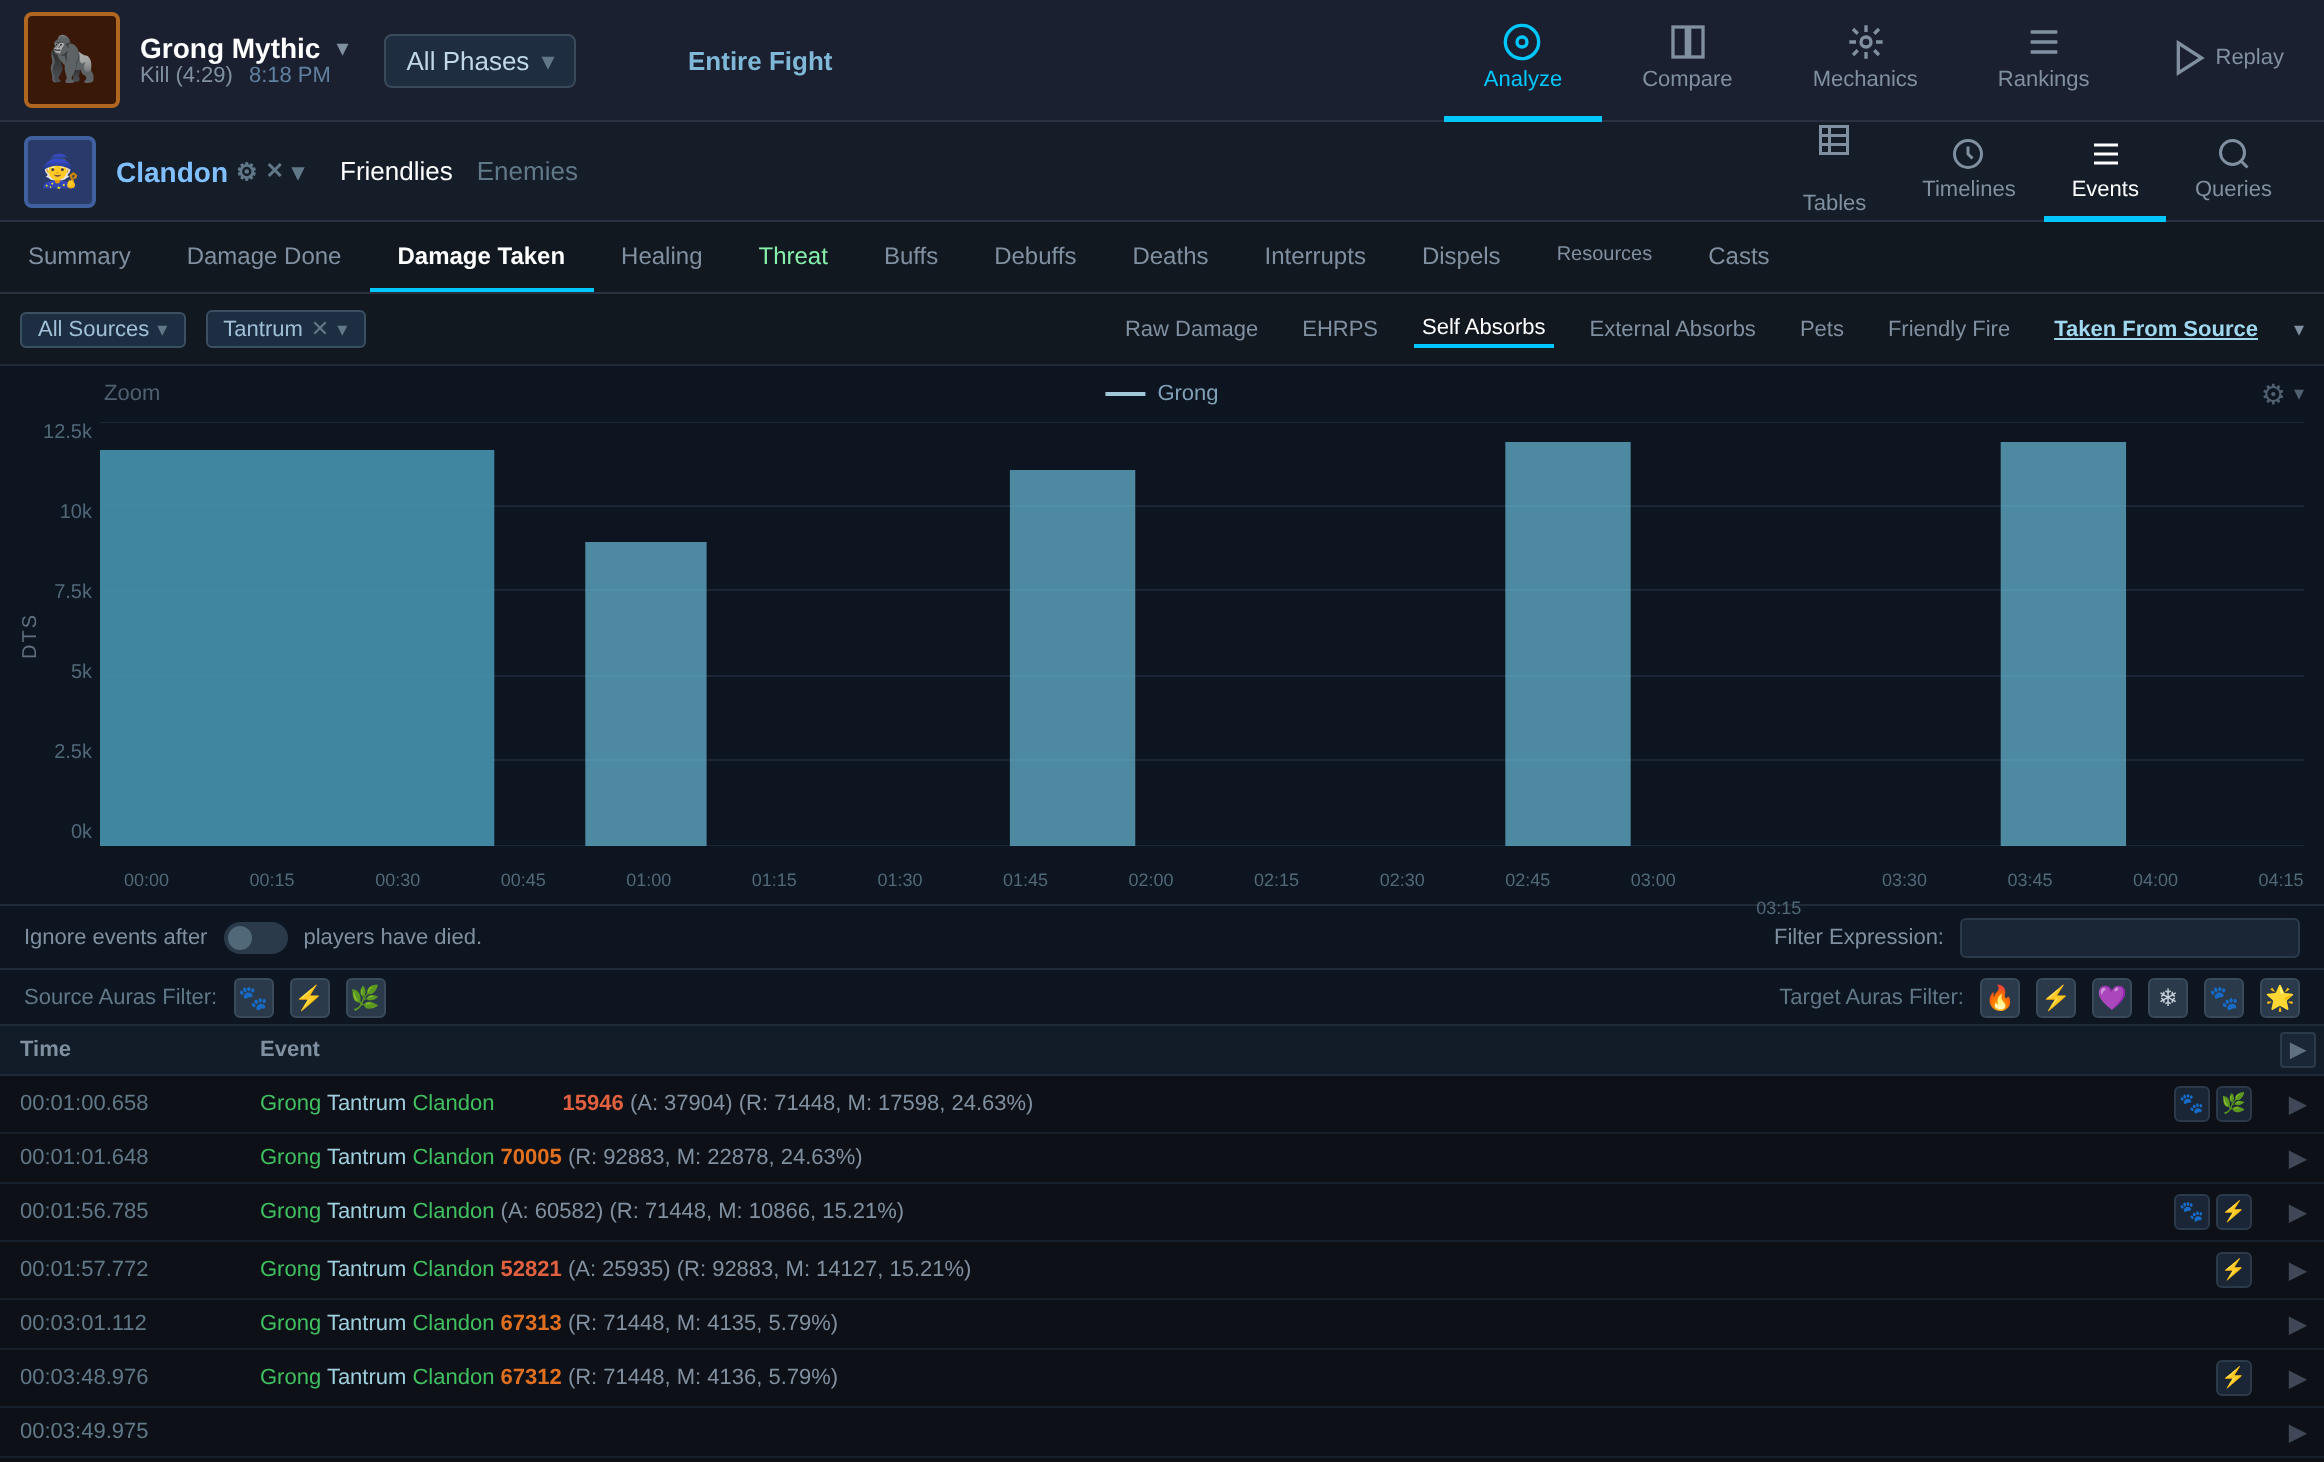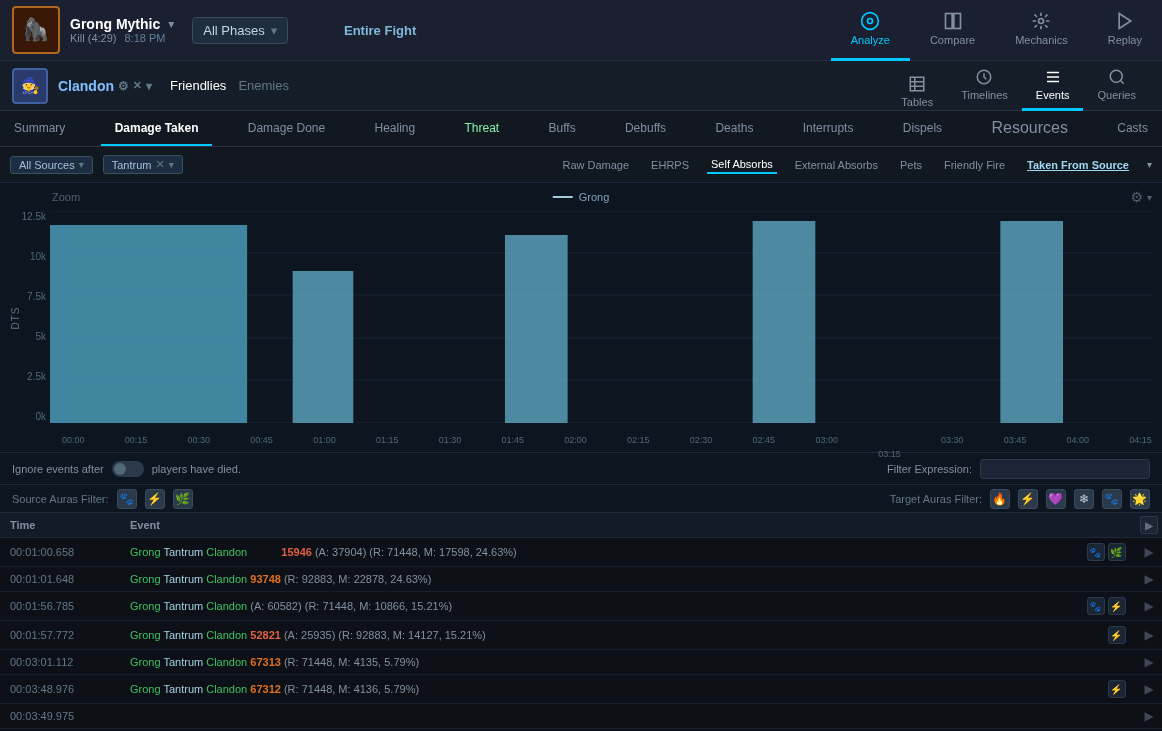--- a/index.html
+++ b/index.html
@@ -47,41 +47,47 @@
     </div>
     <div style="display:flex; flex-direction:column; align-items:center; justify-content:center; padding:0 20px; color:#8090a0; cursor:pointer; gap:3px; border-bottom:3px solid transparent; font-size:11px;">
       <svg width="20" height="20" viewBox="0 0 24 24" fill="none" stroke="#8090a0" stroke-width="2">
           <circle cx="12" cy="12" r="3"></circle>
           <path d="M12 2v4M12 18v4M4.22 4.22l2.83 2.83M16.95 16.95l2.83 2.83M2 12h4M18 12h4M4.22 19.78l2.83-2.83M16.95 7.05l2.83-2.83"></path>
         </svg>
       <span>Mechanics</span>
     </div>
     <div style="display:flex; flex-direction:column; align-items:center; justify-content:center; padding:0 20px; color:#8090a0; cursor:pointer; gap:3px; border-bottom:3px solid transparent; font-size:11px;">
       <svg width="20" height="20" viewBox="0 0 24 24" fill="none" stroke="#8090a0" stroke-width="2">
+          <path d="M4 6h16M4 12h16M4 18h16"></path>
+        </svg>
+      <span>Rankings</span>
+    </div>
+    <div style="display:flex; align-items:center; justify-content:center; padding:0 20px; color:#8090a0; cursor:pointer; gap:3px; border-bottom:3px solid transparent; font-size:11px;">
+      <svg width="20" height="20" viewBox="0 0 24 24" fill="none" stroke="#8090a0" stroke-width="2">
           <polygon points="5,3 19,12 5,21"></polygon>
         </svg>
       <span>Replay</span>
     </div>
   </div>
 </div>
 
 <div style="background:#151d28; height:50px; display:flex; align-items:center; border-bottom:1px solid #2a3040; padding:0 12px; gap:10px;">
   <div style="width:36px; height:36px; background:#2a3a6a; border-radius:4px; border:2px solid #4060a0; display:flex; align-items:center; justify-content:center; font-size:16px;">🧙</div>
   <div style="color:#80c0ff; font-size:14px; font-weight:bold; display:flex; align-items:center; gap:4px;">
     <span>Clandon</span>
     <span style="color:#607888; cursor:pointer; font-size:12px;">⚙</span>
     <span style="color:#607888; cursor:pointer; font-size:11px;">✕</span>
     <span style="color:#607888; cursor:pointer; font-size:12px;">▾</span>
   </div>
   <div style="display:flex; gap:12px; padding-left:8px;">
     <span style="color:#ffffff; cursor:pointer; font-size:13px;">Friendlies</span>
     <span style="color:#607888; cursor:pointer; font-size:13px;">Enemies</span>
   </div>
   <div style="margin-left:auto; display:flex; align-items:stretch; height:50px;">
-    <div style="display:flex; flex-direction:column; align-items:center; justify-content:flex-end; padding:0 14px; color:#8090a0; cursor:pointer; gap:3px; border-bottom:3px solid transparent; font-size:11px;">
+    <div style="display:flex; flex-direction:column; align-items:center; justify-content:space-between; padding:0 14px; color:#8090a0; cursor:pointer; gap:3px; border-bottom:3px solid transparent; font-size:11px;">
       <svg width="18" height="18" viewBox="0 0 24 24" fill="none" stroke="#8090a0" stroke-width="2">
           <rect x="3" y="3" width="18" height="18"></rect>
           <line x1="3" y1="9" x2="21" y2="9"></line>
           <line x1="3" y1="15" x2="21" y2="15"></line>
           <line x1="9" y1="3" x2="9" y2="21"></line>
         </svg>
       <span>Tables</span>
     </div>
     <div style="display:flex; flex-direction:column; align-items:center; justify-content:center; padding:0 14px; color:#8090a0; cursor:pointer; gap:3px; border-bottom:3px solid transparent; font-size:11px;">
       <svg width="18" height="18" viewBox="0 0 24 24" fill="none" stroke="#8090a0" stroke-width="2">
@@ -99,52 +105,52 @@
     <div style="display:flex; flex-direction:column; align-items:center; justify-content:center; padding:0 14px; color:#8090a0; cursor:pointer; gap:3px; border-bottom:3px solid transparent; font-size:11px;">
       <svg width="18" height="18" viewBox="0 0 24 24" fill="none" stroke="#8090a0" stroke-width="2">
           <circle cx="11" cy="11" r="8"></circle>
           <line x1="21" y1="21" x2="16.65" y2="16.65"></line>
         </svg>
       <span>Queries</span>
     </div>
   </div>
 </div>
 
-<div style="background:#111820; display:flex; align-items:stretch; border-bottom:1px solid #2a3040; height:36px;justify-content:space-between;">
+<div style="background:#111820; display:flex; align-items:stretch; border-bottom:1px solid #2a3040; height:36px;">
   <div style="padding:0 14px; display:flex; align-items:center; color:#8090a0; cursor:pointer; font-size:12px; border-bottom:2px solid transparent;">
     <span>Summary</span>
+  </div>
+  <div style="padding:0 14px; display:flex; align-items:center; color:#8090a0; cursor:pointer; font-size:12px; border-bottom:2px solid transparent;">
+    <span>Damage Done</span>
   </div>
   <div style="padding:0 14px; display:flex; align-items:center; color:#ffffff; cursor:pointer; font-size:12px; border-bottom:2px solid #00c8ff; font-weight:bold;">
     <span>Damage Taken</span>
   </div>
   <div style="padding:0 14px; display:flex; align-items:center; color:#8090a0; cursor:pointer; font-size:12px; border-bottom:2px solid transparent;">
-    <span>Damage Done</span>
-  </div>
-  <div style="padding:0 14px; display:flex; align-items:center; color:#8090a0; cursor:pointer; font-size:12px; border-bottom:2px solid transparent;">
     <span>Healing</span>
   </div>
   <div style="padding:0 14px; display:flex; align-items:center; color:#86efac; cursor:pointer; font-size:12px; border-bottom:2px solid transparent;">
     <span>Threat</span>
   </div>
   <div style="padding:0 14px; display:flex; align-items:center; color:#8090a0; cursor:pointer; font-size:12px; border-bottom:2px solid transparent;">
     <span>Buffs</span>
   </div>
   <div style="padding:0 14px; display:flex; align-items:center; color:#8090a0; cursor:pointer; font-size:12px; border-bottom:2px solid transparent;">
     <span>Debuffs</span>
   </div>
   <div style="padding:0 14px; display:flex; align-items:center; color:#8090a0; cursor:pointer; font-size:12px; border-bottom:2px solid transparent;">
     <span>Deaths</span>
   </div>
   <div style="padding:0 14px; display:flex; align-items:center; color:#8090a0; cursor:pointer; font-size:12px; border-bottom:2px solid transparent;">
     <span>Interrupts</span>
   </div>
   <div style="padding:0 14px; display:flex; align-items:center; color:#8090a0; cursor:pointer; font-size:12px; border-bottom:2px solid transparent;">
     <span>Dispels</span>
   </div>
-  <div style="padding:0 14px; display:flex; align-items:center; color:#8090a0; cursor:pointer; font-size:16px; border-bottom:2px solid transparent;">
+  <div style="padding:0 14px; display:flex; align-items:center; color:#8090a0; cursor:pointer; font-size:10px; border-bottom:2px solid transparent;">
     <span>Resources</span>
   </div>
   <div style="padding:0 14px; display:flex; align-items:center; color:#8090a0; cursor:pointer; font-size:12px; border-bottom:2px solid transparent;">
     <span>Casts</span>
   </div>
 </div>
 
 <div style="background:#111820; height:36px; display:flex; align-items:center; padding:0 10px; gap:10px; border-bottom:1px solid #1e2a38;">
   <div style="background:#1e2e42; border:1px solid #3a5060; border-radius:3px; padding:2px 8px; color:#a0c0d8; font-size:11px; display:flex; align-items:center; gap:4px; cursor:pointer;">
     <span>All Sources</span>
@@ -293,21 +299,21 @@
           </div>
     </td>
     <td style="padding:5px 4px; width:24px; color:#404858; text-align:center; cursor:pointer; font-size:12px;">▶</td>
   </tr>
       <tr style="border-bottom: 1px solid rgb(22, 31, 44); cursor: pointer;">
     <td style="padding:5px 10px; font-size:11px; color:#607888; white-space:nowrap; width:120px;">00:01:01.648</td>
     <td style="padding:5px 10px; font-size:11px;">
       <span style="color:#40c060;">Grong</span>
       <span style="color:#a0d0e0;"> Tantrum </span>
       <span style="color:#40c060;">Clandon </span>
-      <span style="color:#e07020; font-weight:bold;">93748</span>
+      <span style="color:#e07020; font-weight:bold;">70005</span>
       <span style="color:#8090a0;"> (R: 92883, M: 22878, 24.63%)</span>
     </td>
     <td style="padding:5px 10px; width:60px;">
       <div style="display:flex; align-items:center; gap:3px; justify-content:flex-end;"></div>
     </td>
     <td style="padding:5px 4px; width:24px; color:#404858; text-align:center; cursor:pointer; font-size:12px;">▶</td>
   </tr>
       <tr style="border-bottom: 1px solid rgb(22, 31, 44); cursor: pointer;">
     <td style="padding:5px 10px; font-size:11px; color:#607888; white-space:nowrap; width:120px;">00:01:56.785</td>
     <td style="padding:5px 10px; font-size:11px;">

